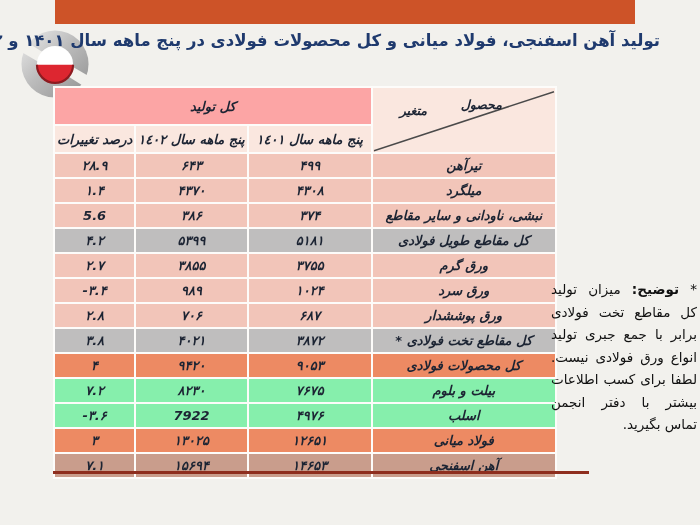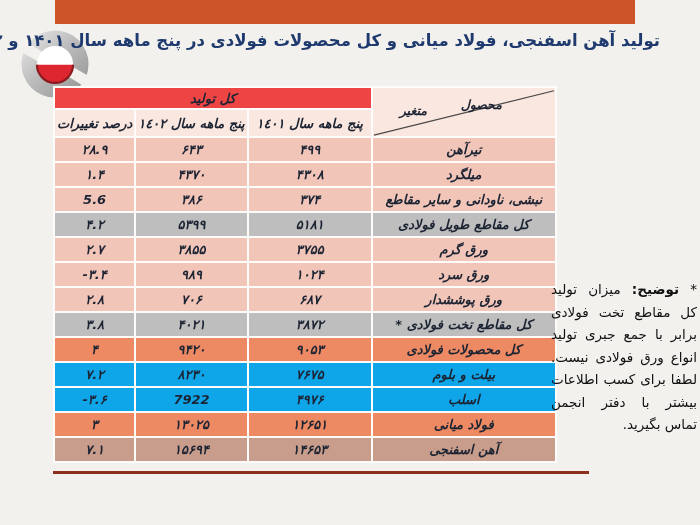--- a/index.html
+++ b/index.html
@@ -26,33 +26,33 @@
   .tblwrap{position:absolute;left:53px;top:86px;font-style:italic;}
   table.data{
     border-collapse:separate;border-spacing:2px;
     background:#FDFCFA;direction:rtl;table-layout:fixed;
   }
   table.data td,table.data th{
     padding:0 2px;margin:0;text-align:center;vertical-align:middle;
     font-weight:bold;color:#1C2433;font-size:13px;
     white-space:nowrap;overflow:hidden;
   }
-  .h-beige{background:#ef4444;height:20px;font-size:13px;}
+  .h-beige{background:#fca5a5;height:36px;font-size:13px;}
   .h-pink{background:#FAE7DF;height:26px;font-size:12px;}
   .corner{background:#FAE7DF;position:relative;padding:0;}
   .corner .diag{position:absolute;left:0;top:0;width:100%;height:100%;}
   .corner .w-var{position:absolute;left:27px;top:15px;font-size:12.5px;}
   .corner .w-prod{position:absolute;left:88px;top:9px;font-size:12.5px;}
   td.num,td.pct{height:23px;}
   td.label{height:23px;font-size:12.5px;}
   td.pct{direction:ltr;}
   tr.r-pink td{background:#F2C5B9;}
   tr.r-gray td{background:#BFBEBE;}
   tr.r-salmon td{background:#ED8A63;}
-  tr.r-lightpink td{background:#0ea5e9;}
+  tr.r-lightpink td{background:#86efac;}
   tr.r-tan td{background:#C99D8C;}
   
   .bottom-rule{position:absolute;left:53px;top:471px;width:536px;height:3px;background:#8E2E1E;}
   
   .note{
     position:absolute;left:551px;top:278px;width:146px;
     direction:rtl;text-align:justify;
     font-size:13.5px;line-height:22.5px;color:#111;
   }
   .note b{font-weight:bold;}

